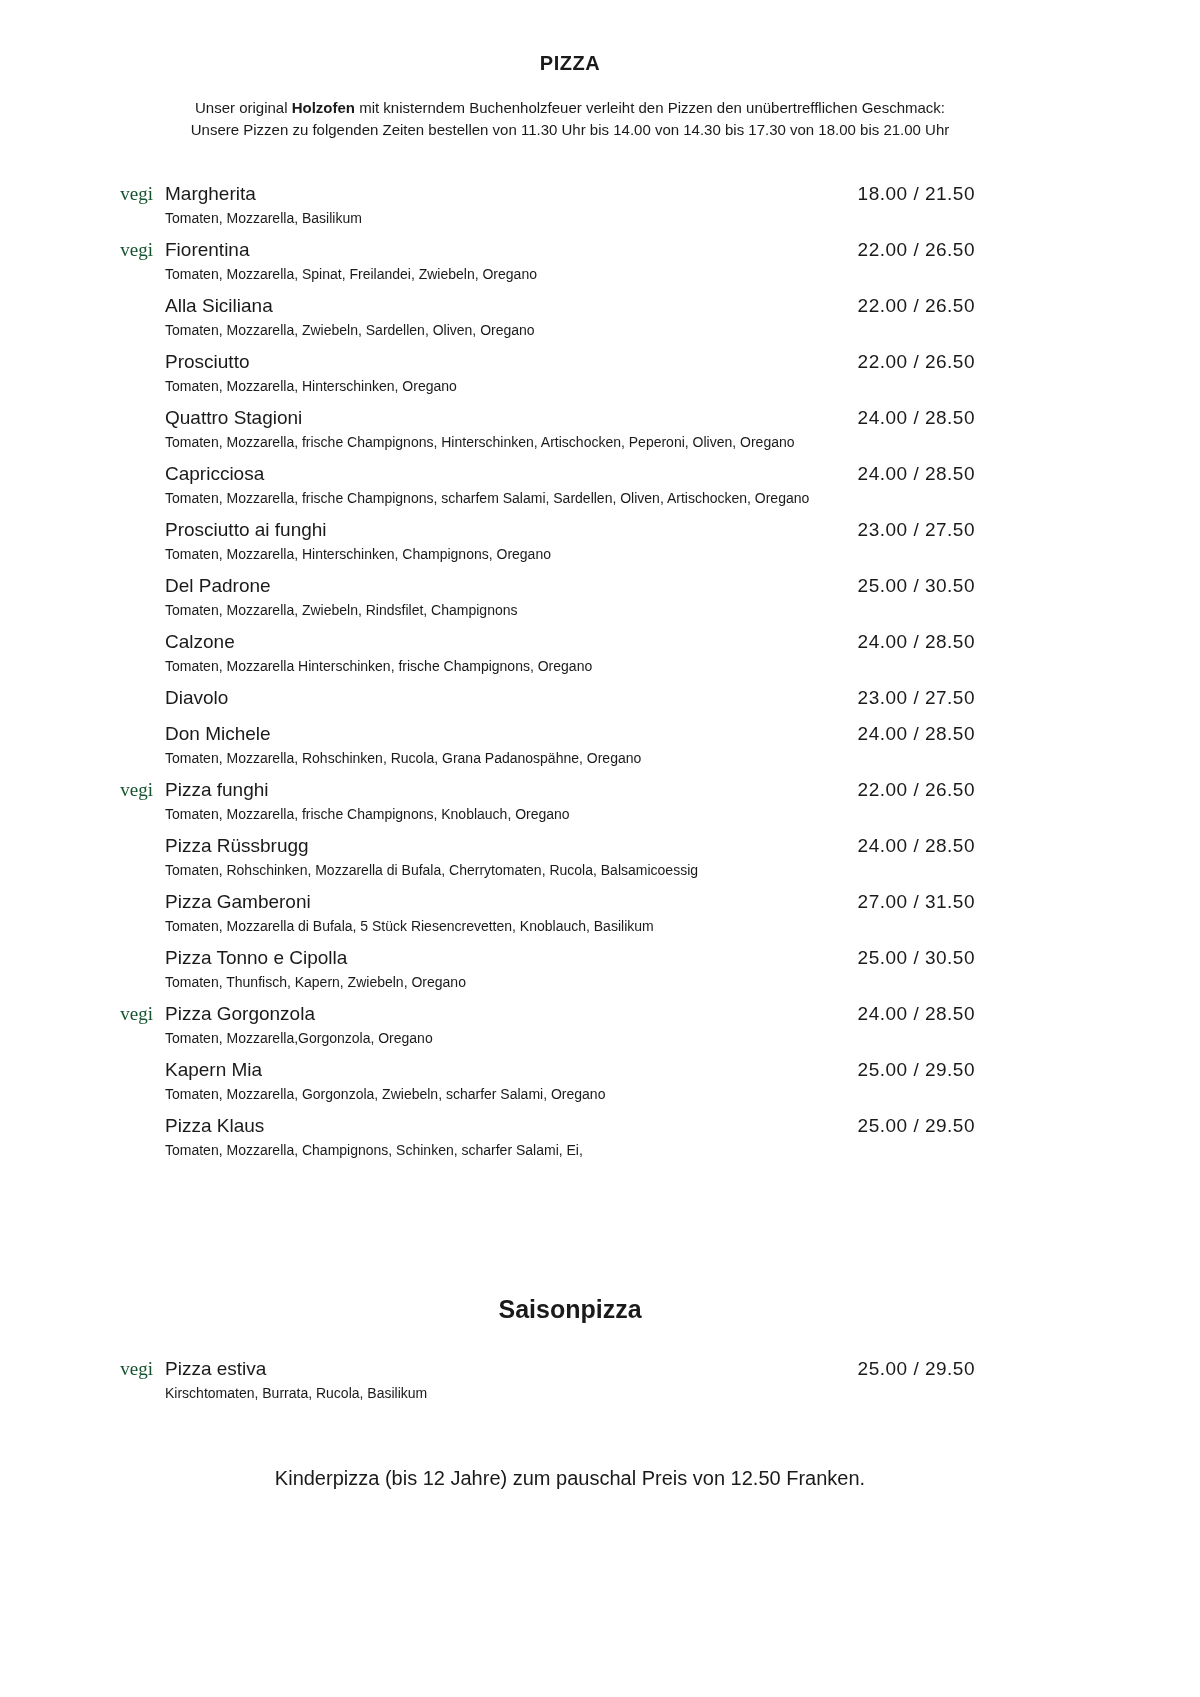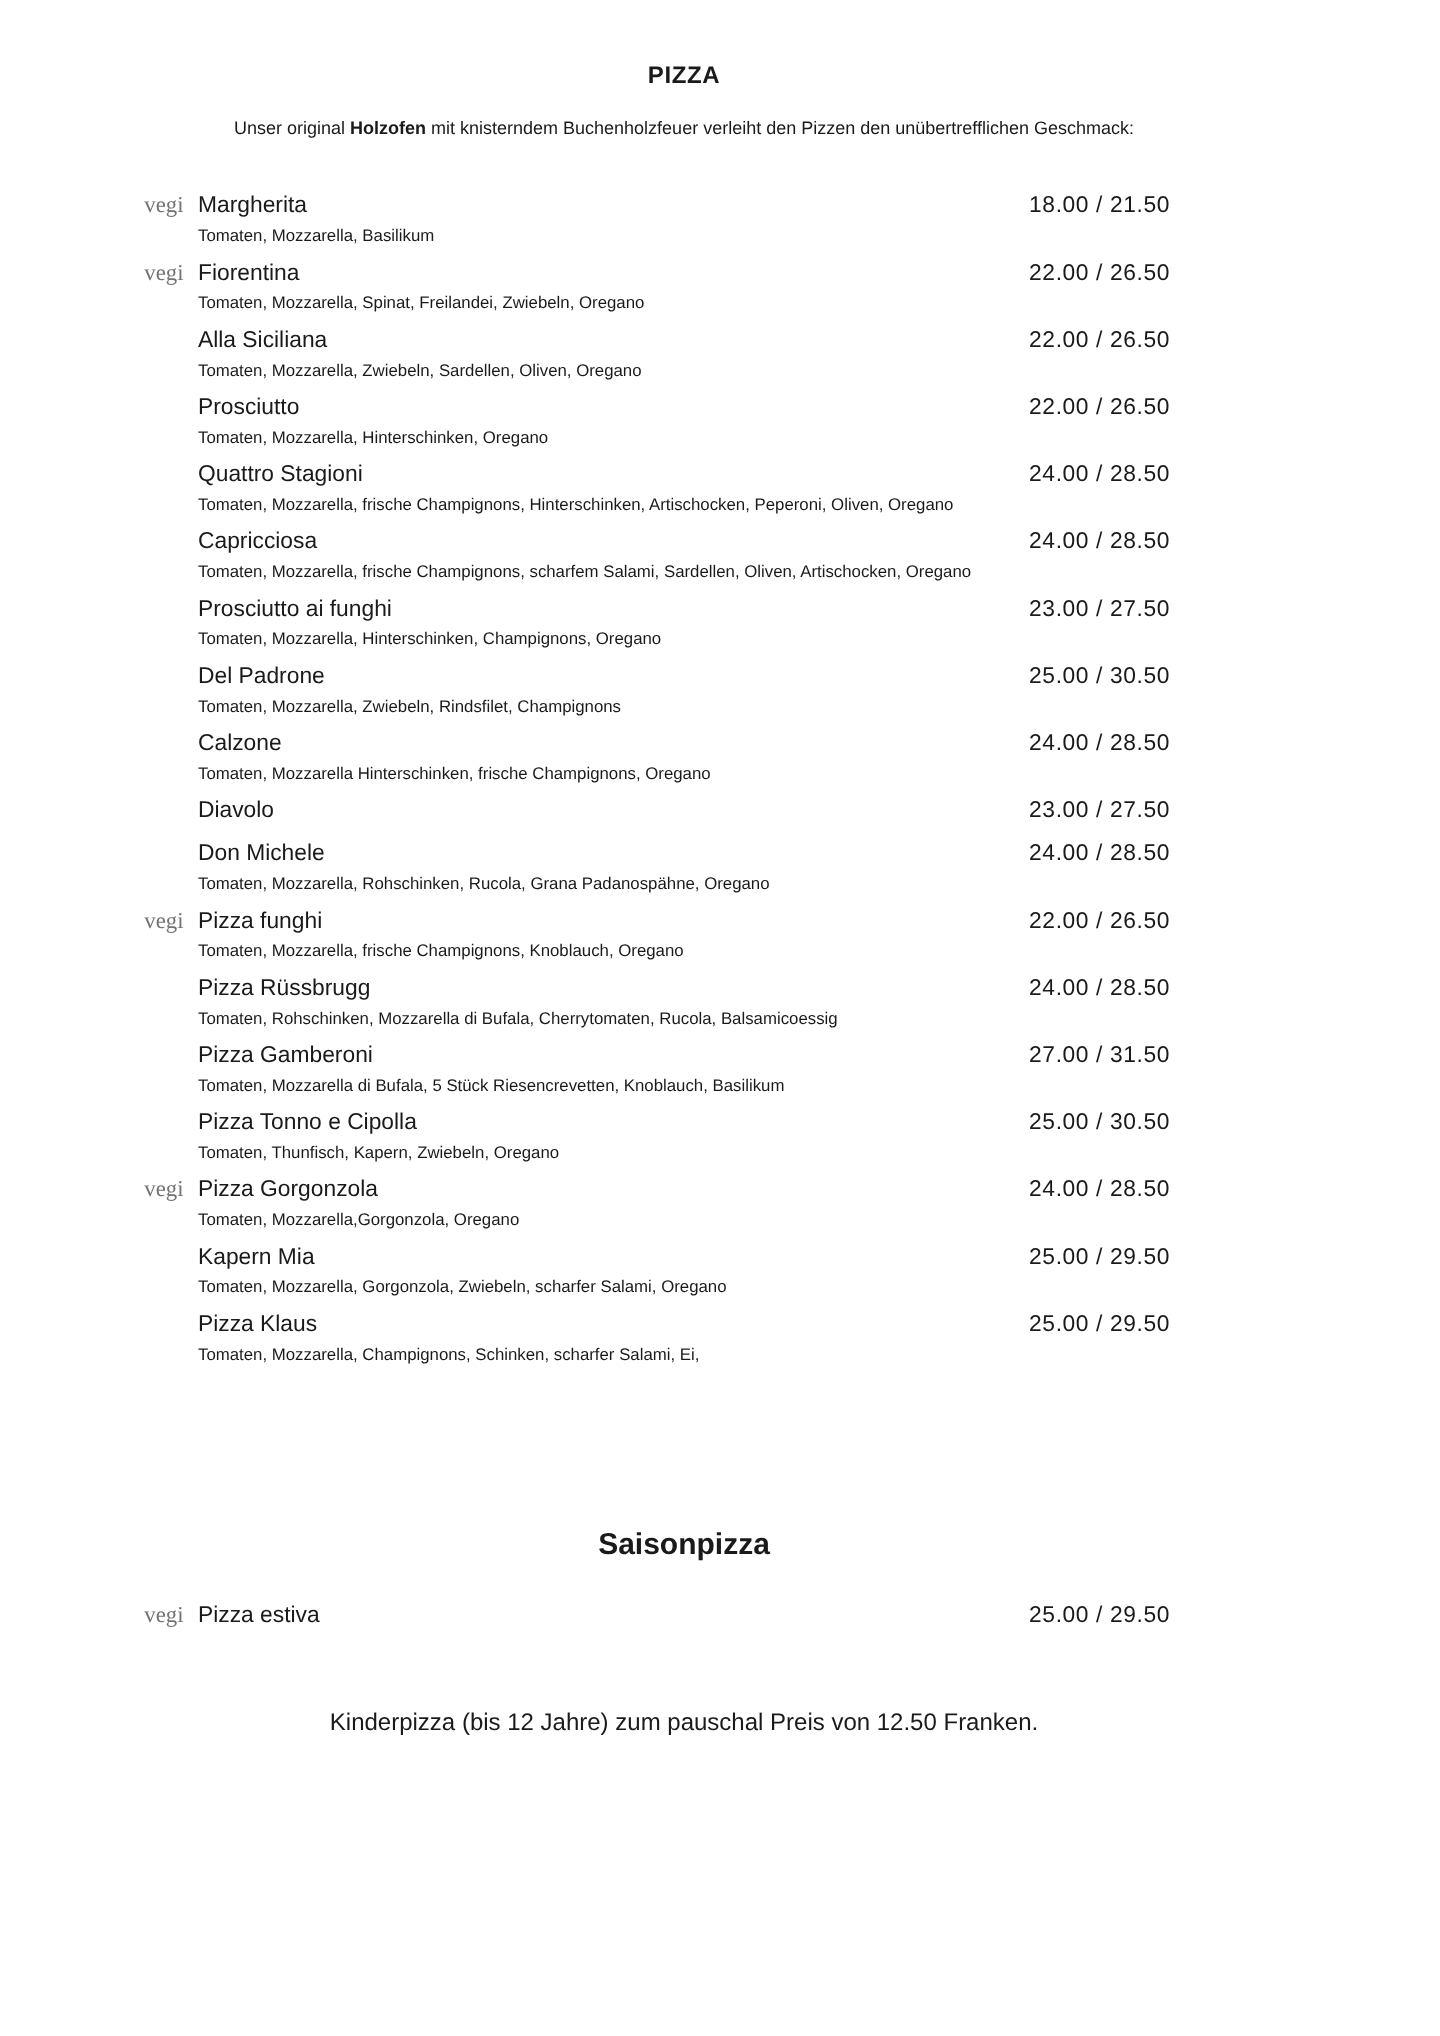--- a/index.html
+++ b/index.html
@@ -34,21 +34,21 @@
     position: relative;
     margin-bottom: 10px;
   }
   .vegi {
     position: absolute;
     right: 100%;
     top: 2px;
     margin-right: 12px;
     font-family: "Liberation Serif", serif;
     font-size: 19px;
-    color: #737373;
+    color: #14532d;
     white-space: nowrap;
   }
   .row1 {
     display: flex;
     justify-content: space-between;
     align-items: flex-start;
     line-height: 26px;
   }
   .item-name { font-size: 19px; }
   .item-price { font-size: 19px; white-space: nowrap; letter-spacing: 0.5px; }
@@ -74,20 +74,21 @@
 </style>
 </head>
 <body>
 
 <div class="wrapper">
 
   <div class="doc-title">PIZZA</div>
 
   <div class="intro">
     <div><span>Unser original </span><b>Holzofen</b><span> mit knisterndem Buchenholzfeuer verleiht den Pizzen den unübertrefflichen Geschmack:</span></div>
+    <div>Unsere Pizzen zu folgenden Zeiten bestellen von 11.30 Uhr bis 14.00 von 14.30 bis 17.30 von 18.00 bis 21.00 Uhr</div>
   </div>
 
   <div class="menu-list">
   <div class="menu-item">
     <span class="vegi">vegi</span>
     <div class="row1">
       <span class="item-name">Margherita</span>
       <span class="item-price">18.00 / 21.50</span>
     </div>
     <div class="item-ingredients">Tomaten, Mozzarella, Basilikum</div>
@@ -248,18 +249,19 @@
 
   <div class="season-heading">Saisonpizza</div>
 
   <div class="season-list">
   <div class="menu-item">
     <span class="vegi">vegi</span>
     <div class="row1">
       <span class="item-name">Pizza estiva</span>
       <span class="item-price">25.00 / 29.50</span>
     </div>
+    <div class="item-ingredients">Kirschtomaten, Burrata, Rucola, Basilikum</div>
   </div>
 </div>
 
   <div class="footer-note">Kinderpizza (bis 12 Jahre) zum pauschal Preis von 12.50 Franken.</div>
 
 </div>
 
 </body></html>

